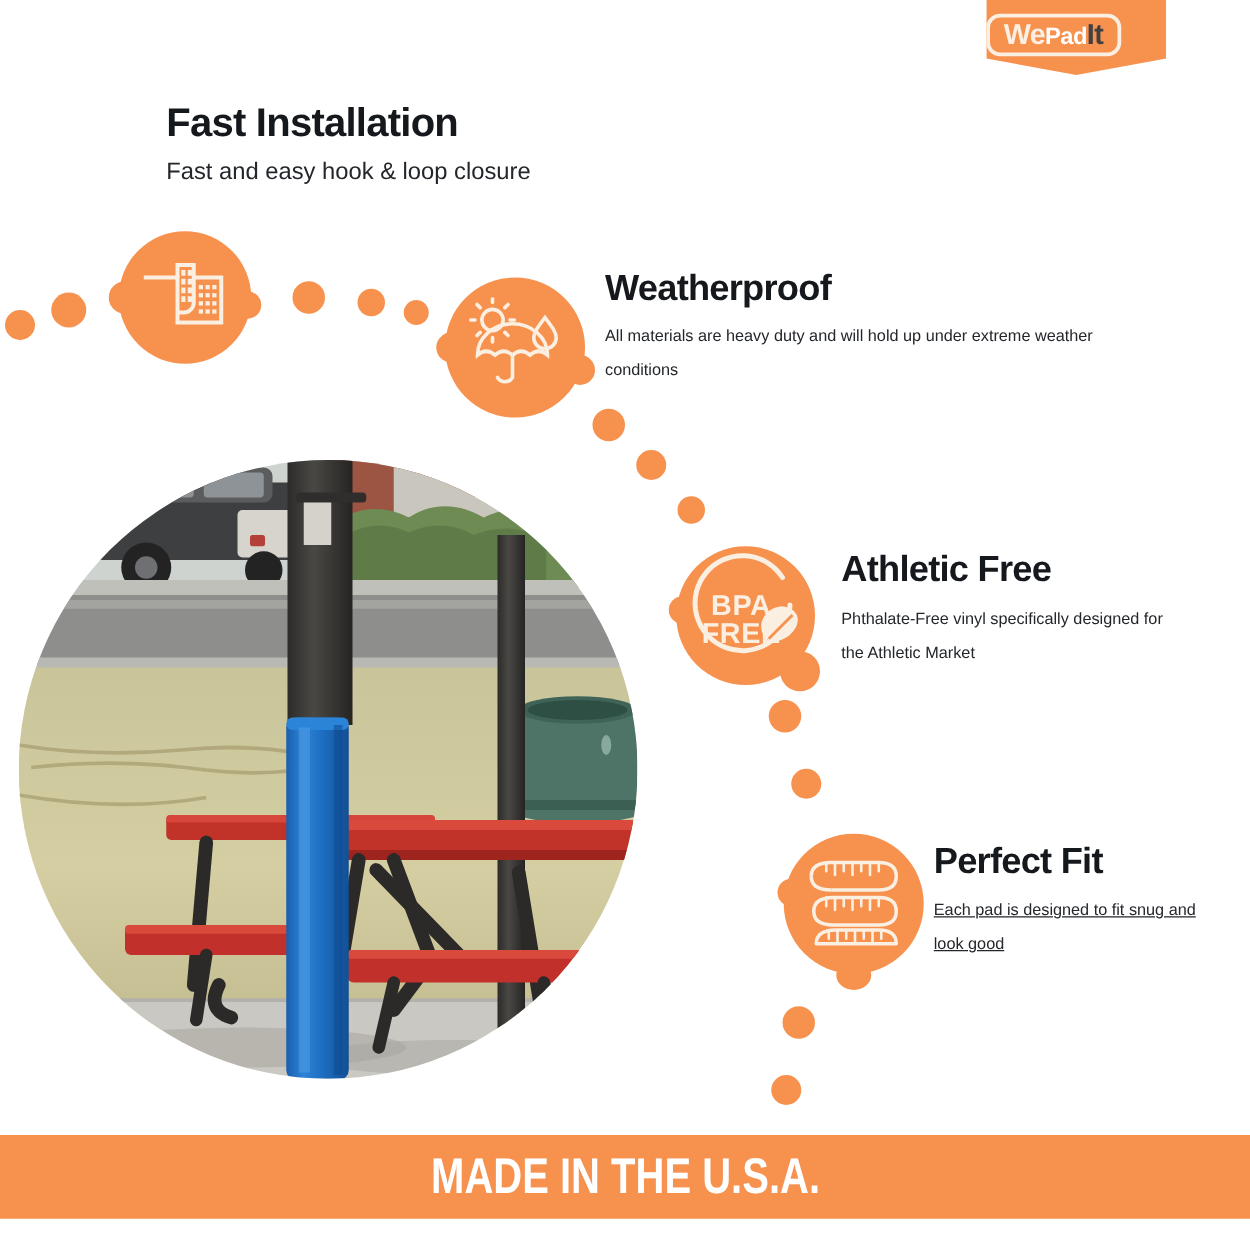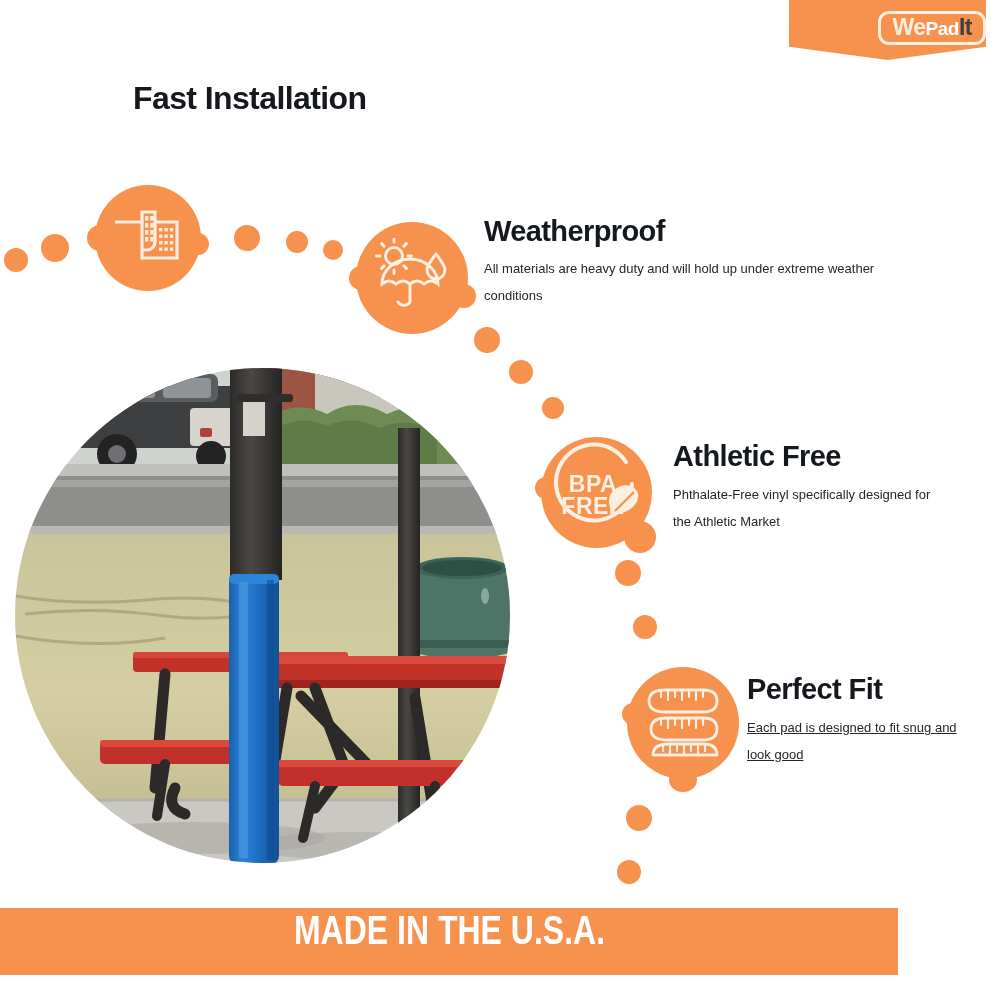--- a/index.html
+++ b/index.html
@@ -7,25 +7,25 @@
     width:1000px;height:987px;
     background:#ffffff;
     font-family:"Liberation Sans", sans-serif;
     overflow:hidden;
     position:relative;
   }
   #stage{position:absolute;inset:0;width:1000px;height:987px;overflow:hidden;background:#fff;}
 
   
   .logo-banner{
-    position:absolute;left:789px;top:0;width:197px;height:60px;
+    position:absolute;left:789px;top:0;width:144px;height:60px;
     background:var(--orange,#F7914E);
     -webkit-clip-path:polygon(0 0,100% 0,100% 78%,50% 100%,0 78%);
     clip-path:polygon(0 0,100% 0,100% 78%,50% 100%,0 78%);
-    display:flex;align-items:flex-start;justify-content:flex-end;
+    display:flex;align-items:flex-start;justify-content:flex-start;
   }
   .logo-box{
     margin-top:11px;
     border:3px solid #FBEFE2;border-radius:11px;
     padding:2px 11px 3px 11px;
     display:flex;align-items:baseline;line-height:1;
   }
   .logo-t{font-weight:bold;font-size:23px;letter-spacing:-0.5px;}
   .logo-we{color:#FBEFE2;}
   .logo-pad{color:#ffffff;font-size:19px;}
@@ -68,23 +68,23 @@
 
   
   #photo{
     position:absolute;left:15px;top:368px;width:495px;height:495px;
     border-radius:50%;overflow:hidden;
   }
   #photo svg{display:block;width:100%;height:100%;}
 
   
   #made-banner{
-    position:absolute;left:0;top:908px;width:898px;height:67px;
+    position:absolute;left:0;top:908px;width:1000px;height:67px;
     background:var(--orange,#F7914E);
-    display:flex;align-items:flex-start;justify-content:center;
+    display:flex;align-items:center;justify-content:center;
   }
   #made-text{
     color:#ffffff;font-weight:bold;font-size:40px;
     letter-spacing:0px;transform:scaleX(.80);transform-origin:center;
     white-space:nowrap;
   }
 </style>
 </head>
 <body style="--orange: #F7914E;">
 
@@ -107,20 +107,21 @@
       <div class="dot" style="left: 474px; top: 327px; width: 26px; height: 26px;"></div>
       <div class="dot" style="left: 509px; top: 360px; width: 24px; height: 24px;"></div>
       <div class="dot" style="left: 542px; top: 397px; width: 22px; height: 22px;"></div>
       <div class="dot" style="left: 615px; top: 560px; width: 26px; height: 26px;"></div>
       <div class="dot" style="left: 633px; top: 615px; width: 24px; height: 24px;"></div>
       <div class="dot" style="left: 626px; top: 805px; width: 26px; height: 26px;"></div>
       <div class="dot" style="left: 617px; top: 860px; width: 24px; height: 24px;"></div>
     </div>
 
   <h2 class="feat-title" id="t1" style="--orange: #F7914E;">Fast Installation</h2>
+  <p class="feat-desc" id="d1" style="--orange: #F7914E;">Fast and easy hook &amp; loop closure</p>
 
   <div class="icon-circle" id="ic1" style="--orange: #F7914E;">
     <div class="blob" style="left: -8px; top: 40px; width: 26px; height: 26px; --orange: #F7914E;"></div>
     <div class="blob" style="left: 92px; top: 48px; width: 22px; height: 22px; --orange: #F7914E;"></div>
     <span style="--orange: #F7914E;">
       <svg width="74" height="60" viewBox="0 0 74 60" style="--orange: #F7914E;">
         <g fill="none" stroke="#FBEFE2" stroke-width="3.2" style="--orange: #F7914E;">
           <path d="M4,16 H31 V52 H66 V16 H44" style="--orange: #F7914E;"></path>
           <path d="M31,16 V6 H44 V36 a8,8 0 0 1 -8,8 H31" style="--orange: #F7914E;"></path>
         </g>

